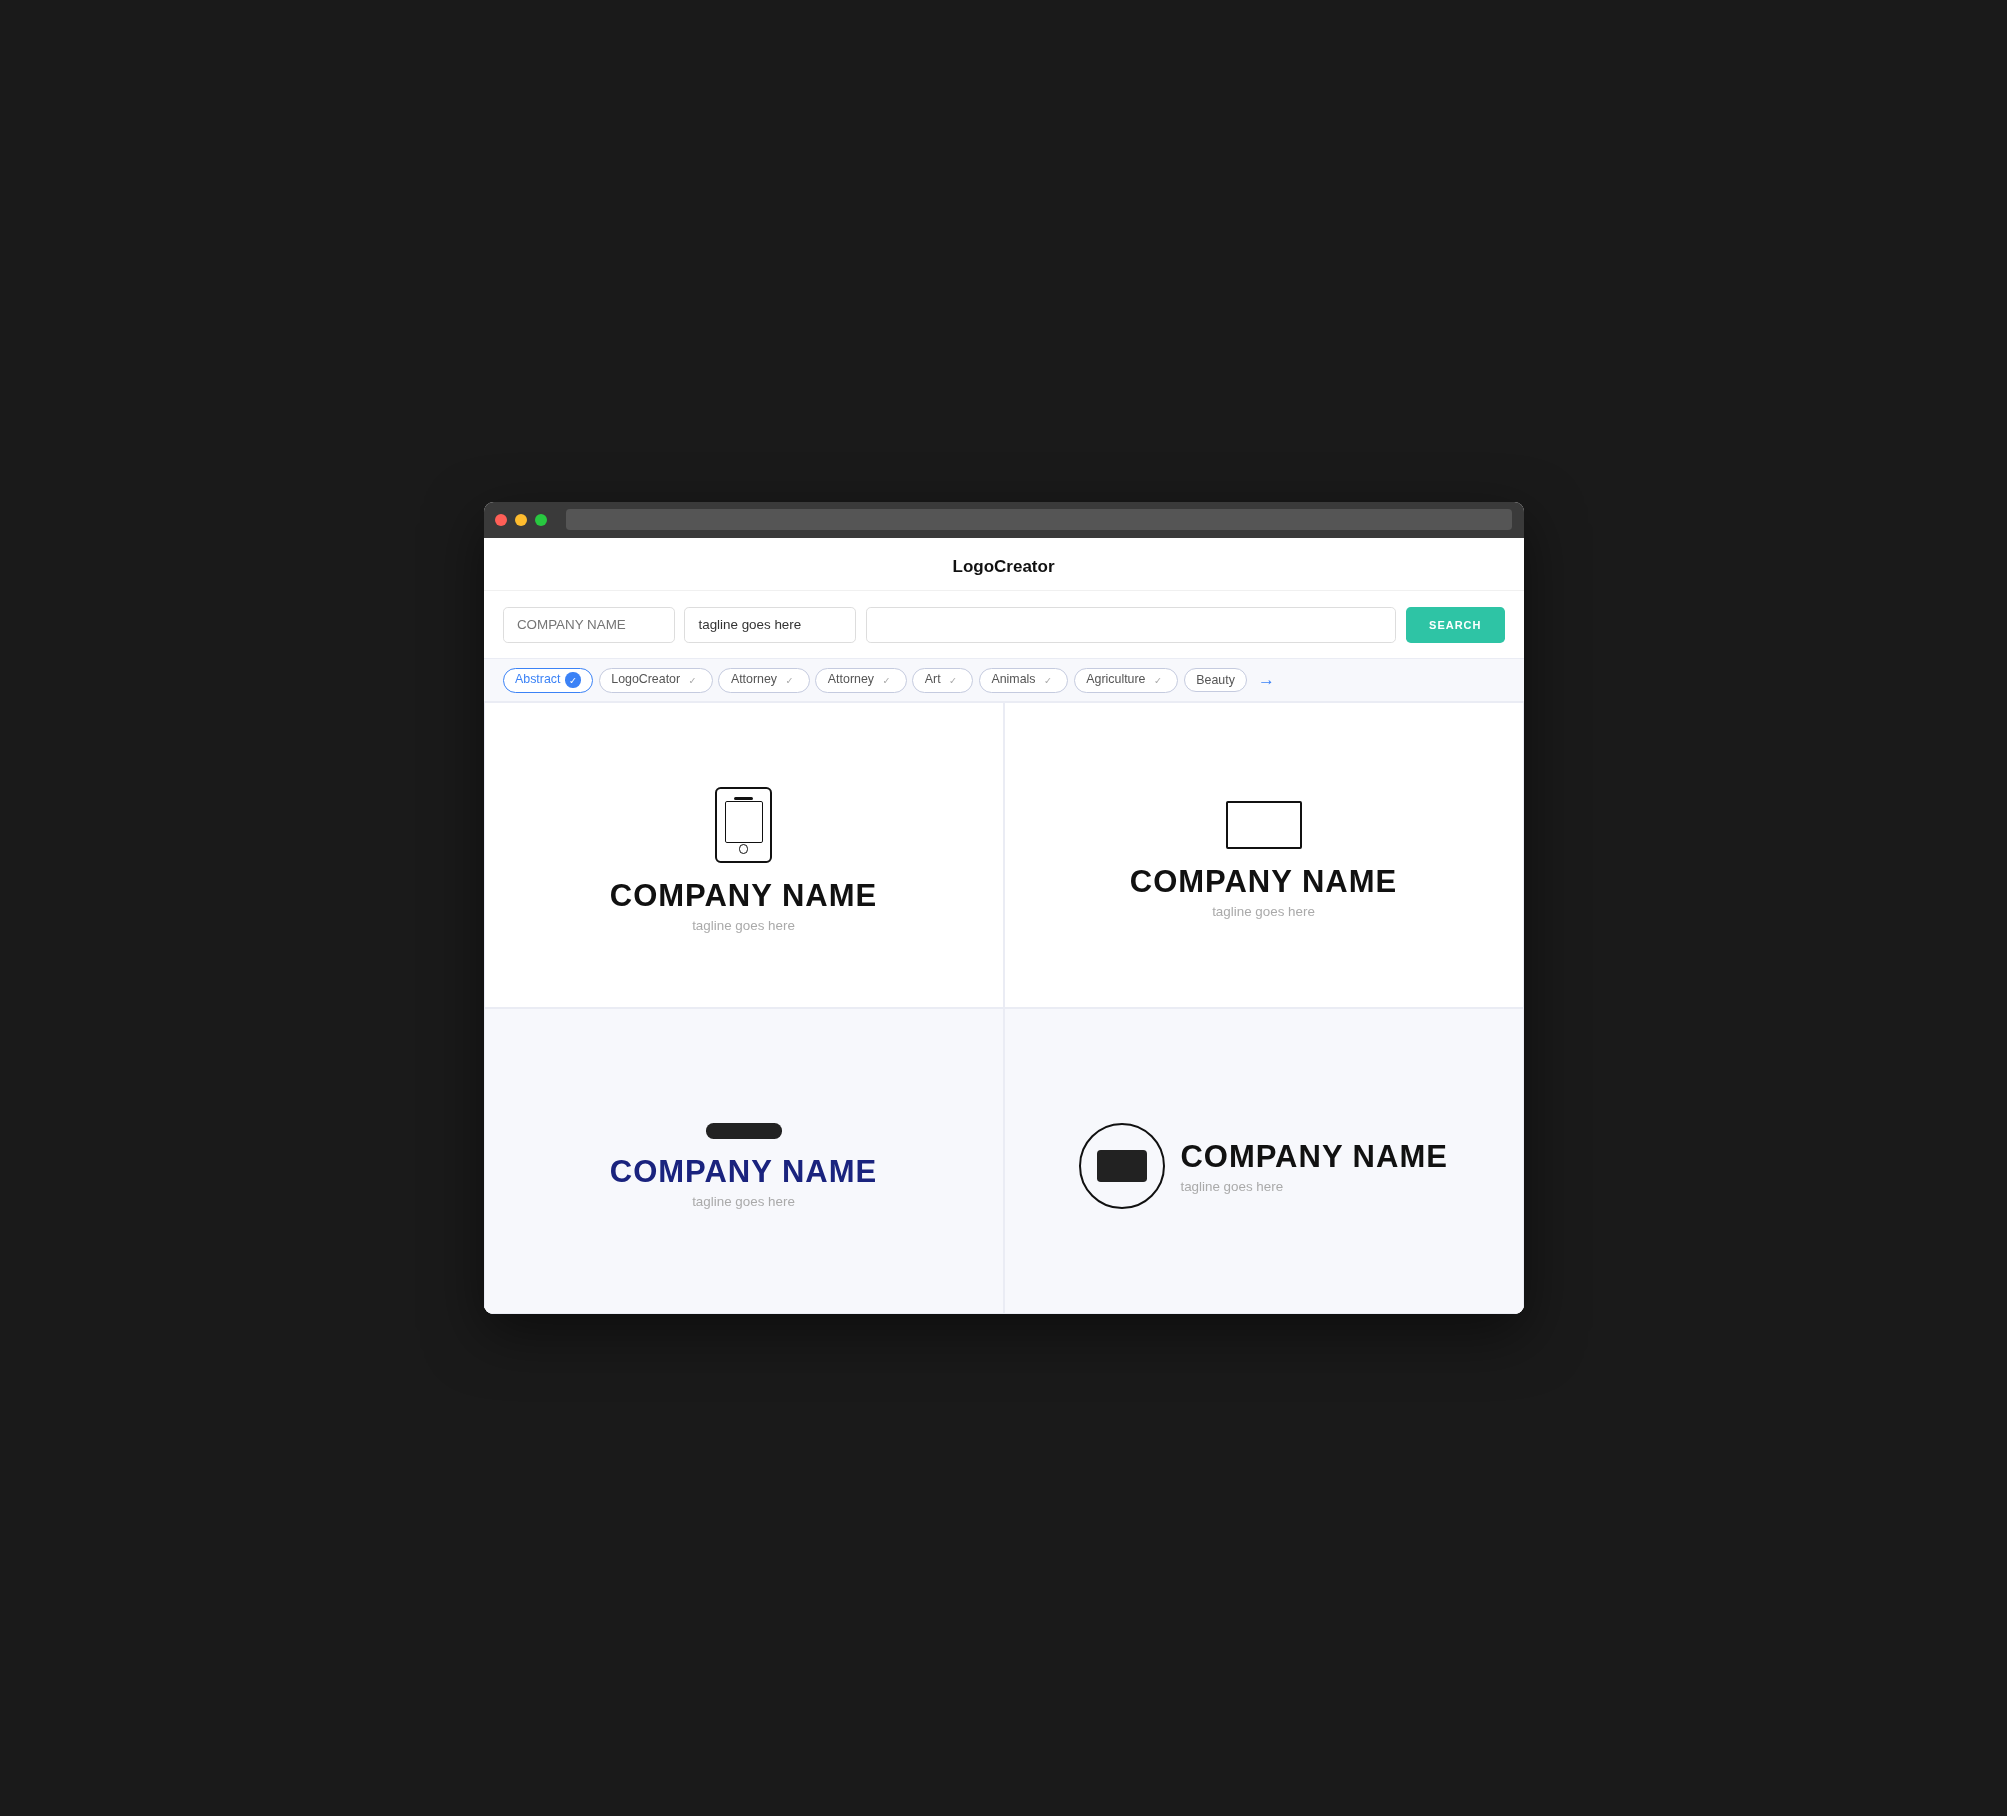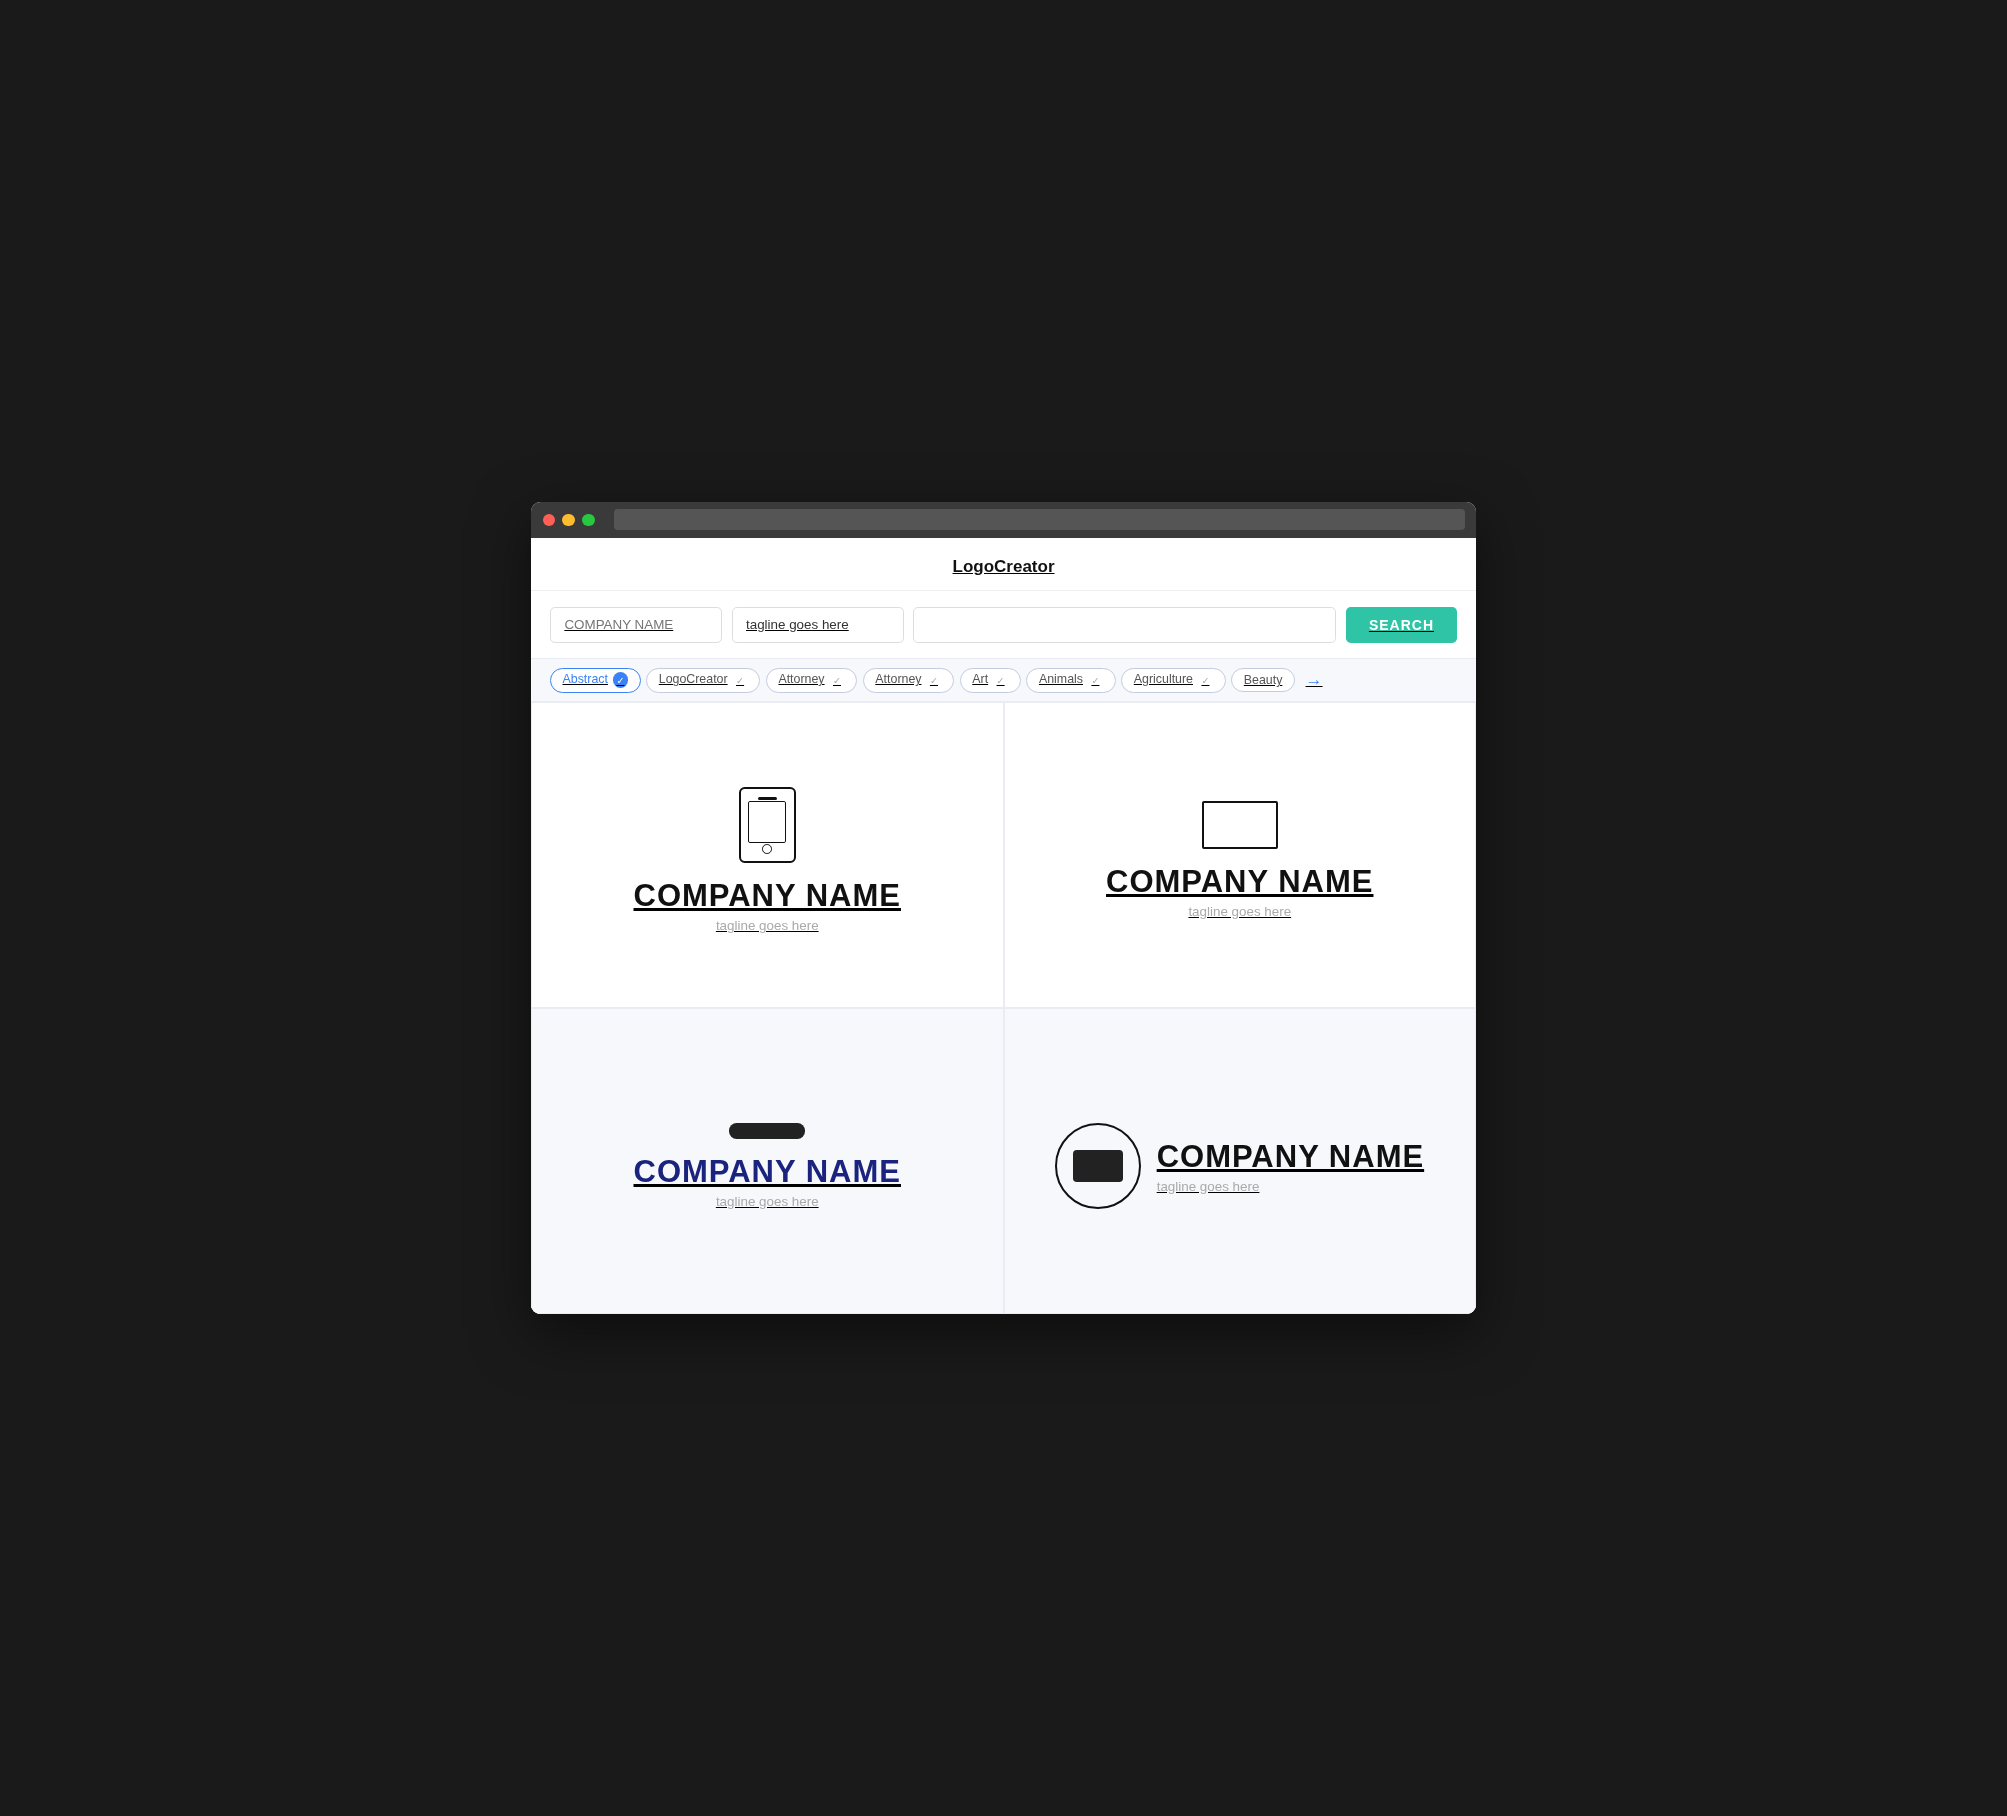--- a/index.html
+++ b/index.html
@@ -6,26 +6,25 @@
     body {
       background: #1a1a1a;
       display: flex;
       justify-content: center;
       align-items: center;
       min-height: 100vh;
       font-family: -apple-system, BlinkMacSystemFont, 'Segoe UI', sans-serif;
     }
 
     .browser-window {
-      width: 945px;
+      width: 1040px;
       background: #fff;
       border-radius: 9.6px;
       overflow: hidden;
       box-shadow: 0 19px 57px rgba(0,0,0,0.5);
-      text-decoration: underline;
     }
 
     .browser-titlebar {
       background: #3a3a3a;
       height: 36px;
       display: flex;
       align-items: center;
       padding: 0 11.5px;
       gap: 7.6px;
     }
@@ -88,21 +87,21 @@
     .search-bar input:nth-child(3) {
       flex: 1;
     }
 
     .search-button {
       background: #2ec4a5;
       color: #fff;
       border: none;
       border-radius: 4.8px;
       padding: 9.6px 23px;
-      font-size: 14px;
+      font-size: 11px;
       font-weight: 700;
       letter-spacing: 1px;
       cursor: pointer;
     }
 
     .category-bar {
       display: flex;
       align-items: center;
       gap: 5.7px;
       padding: 7.6px 19px;

